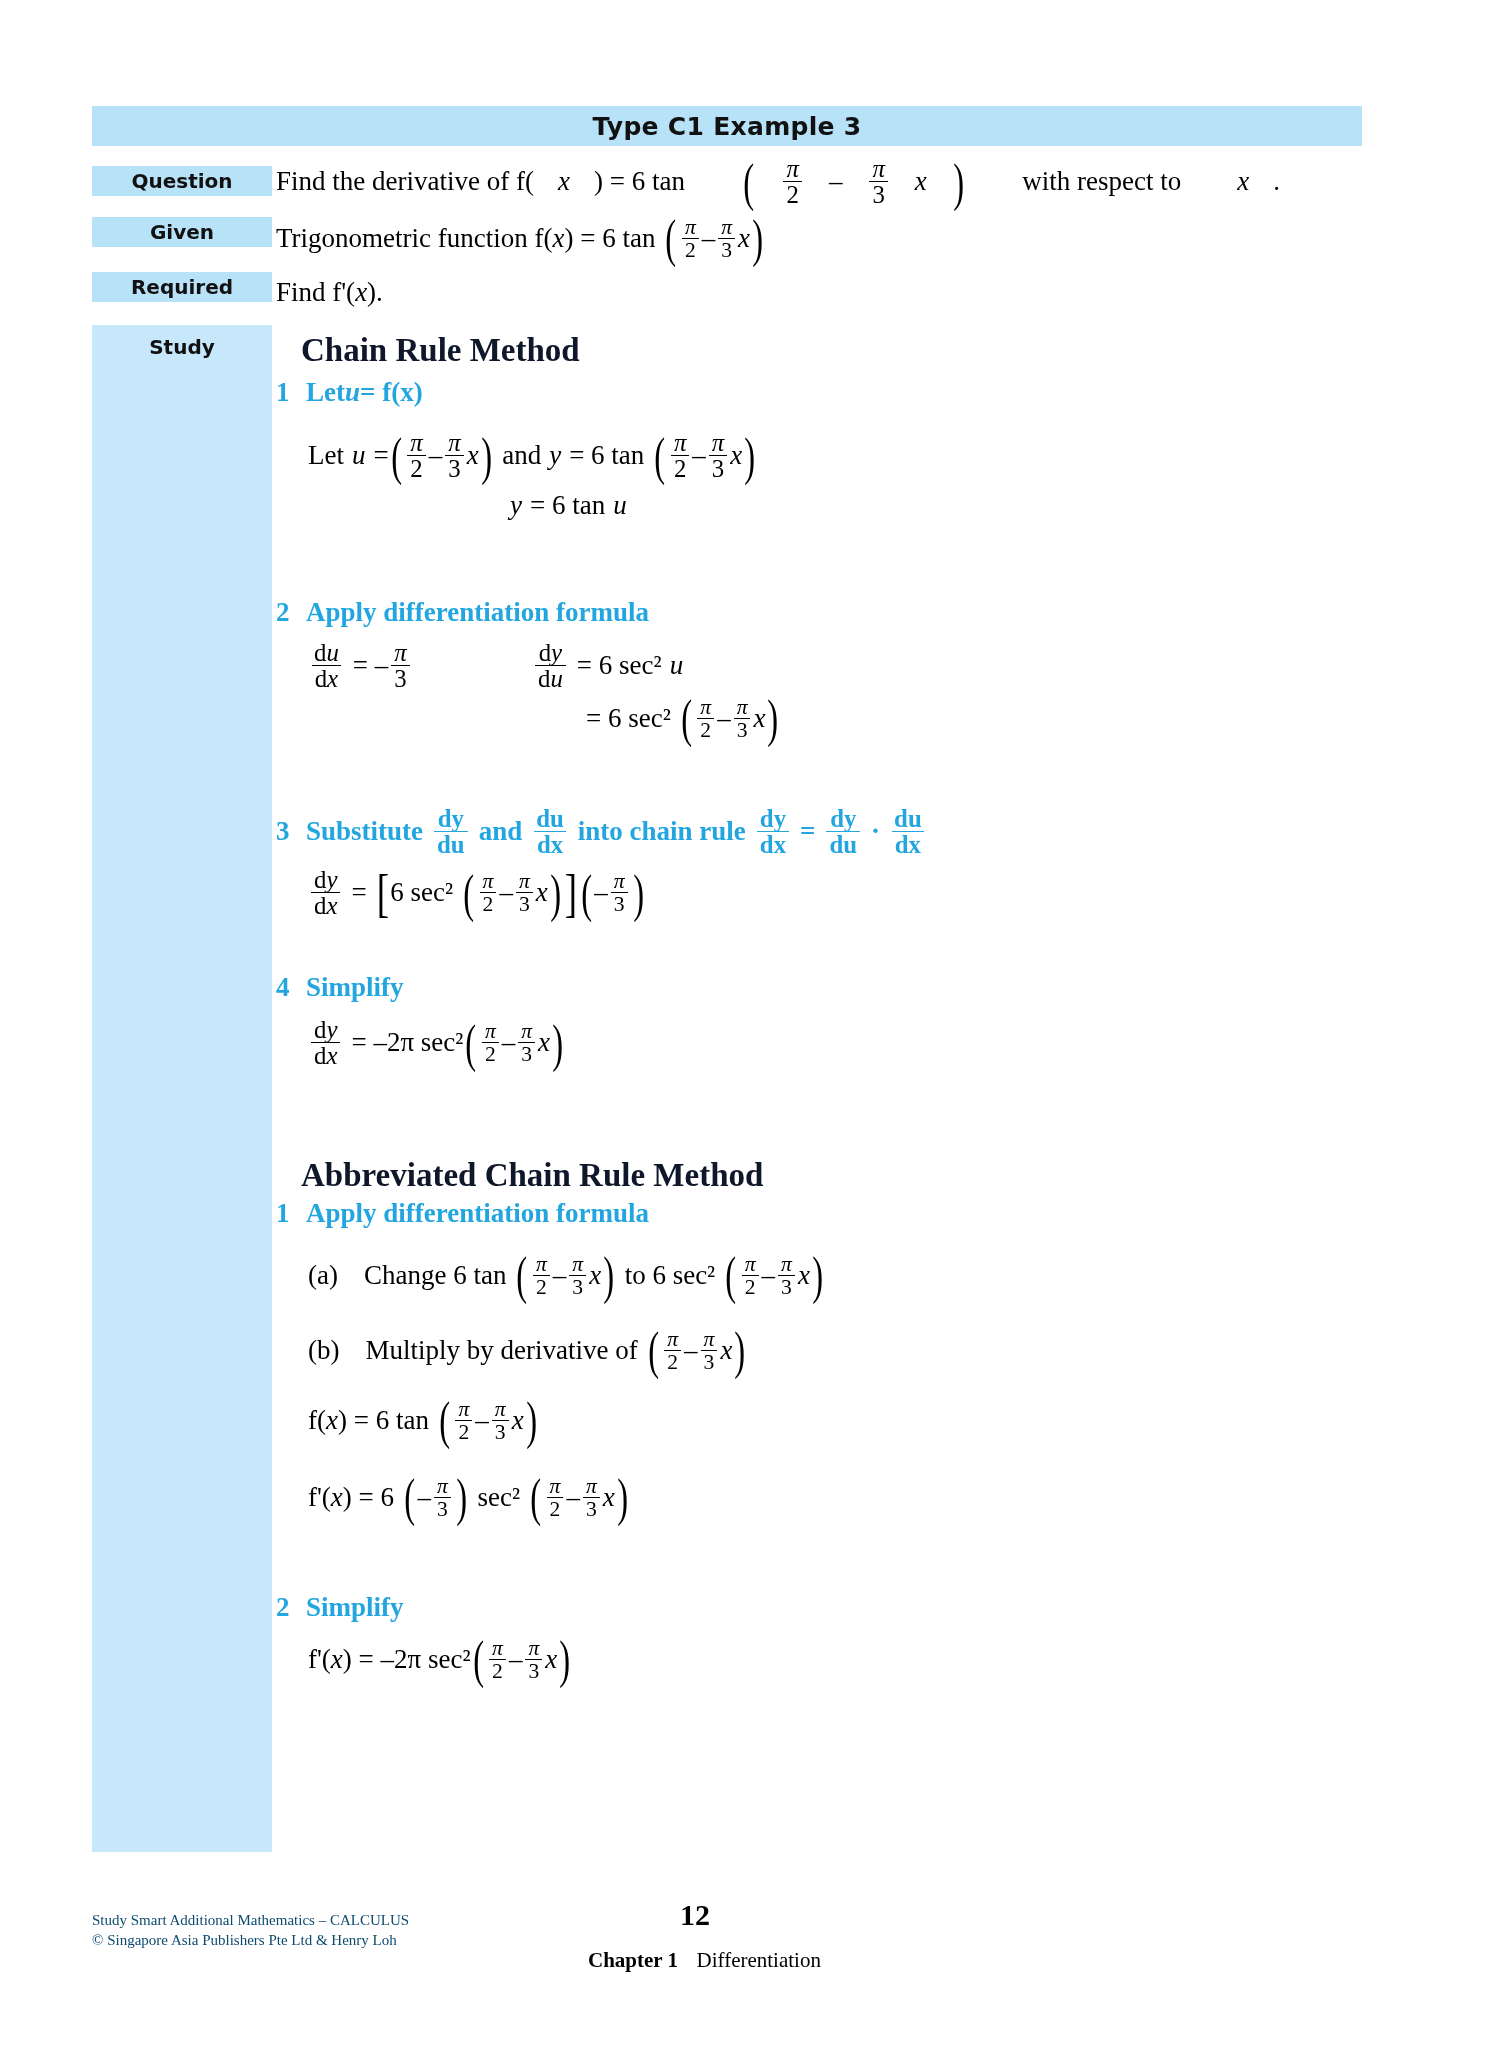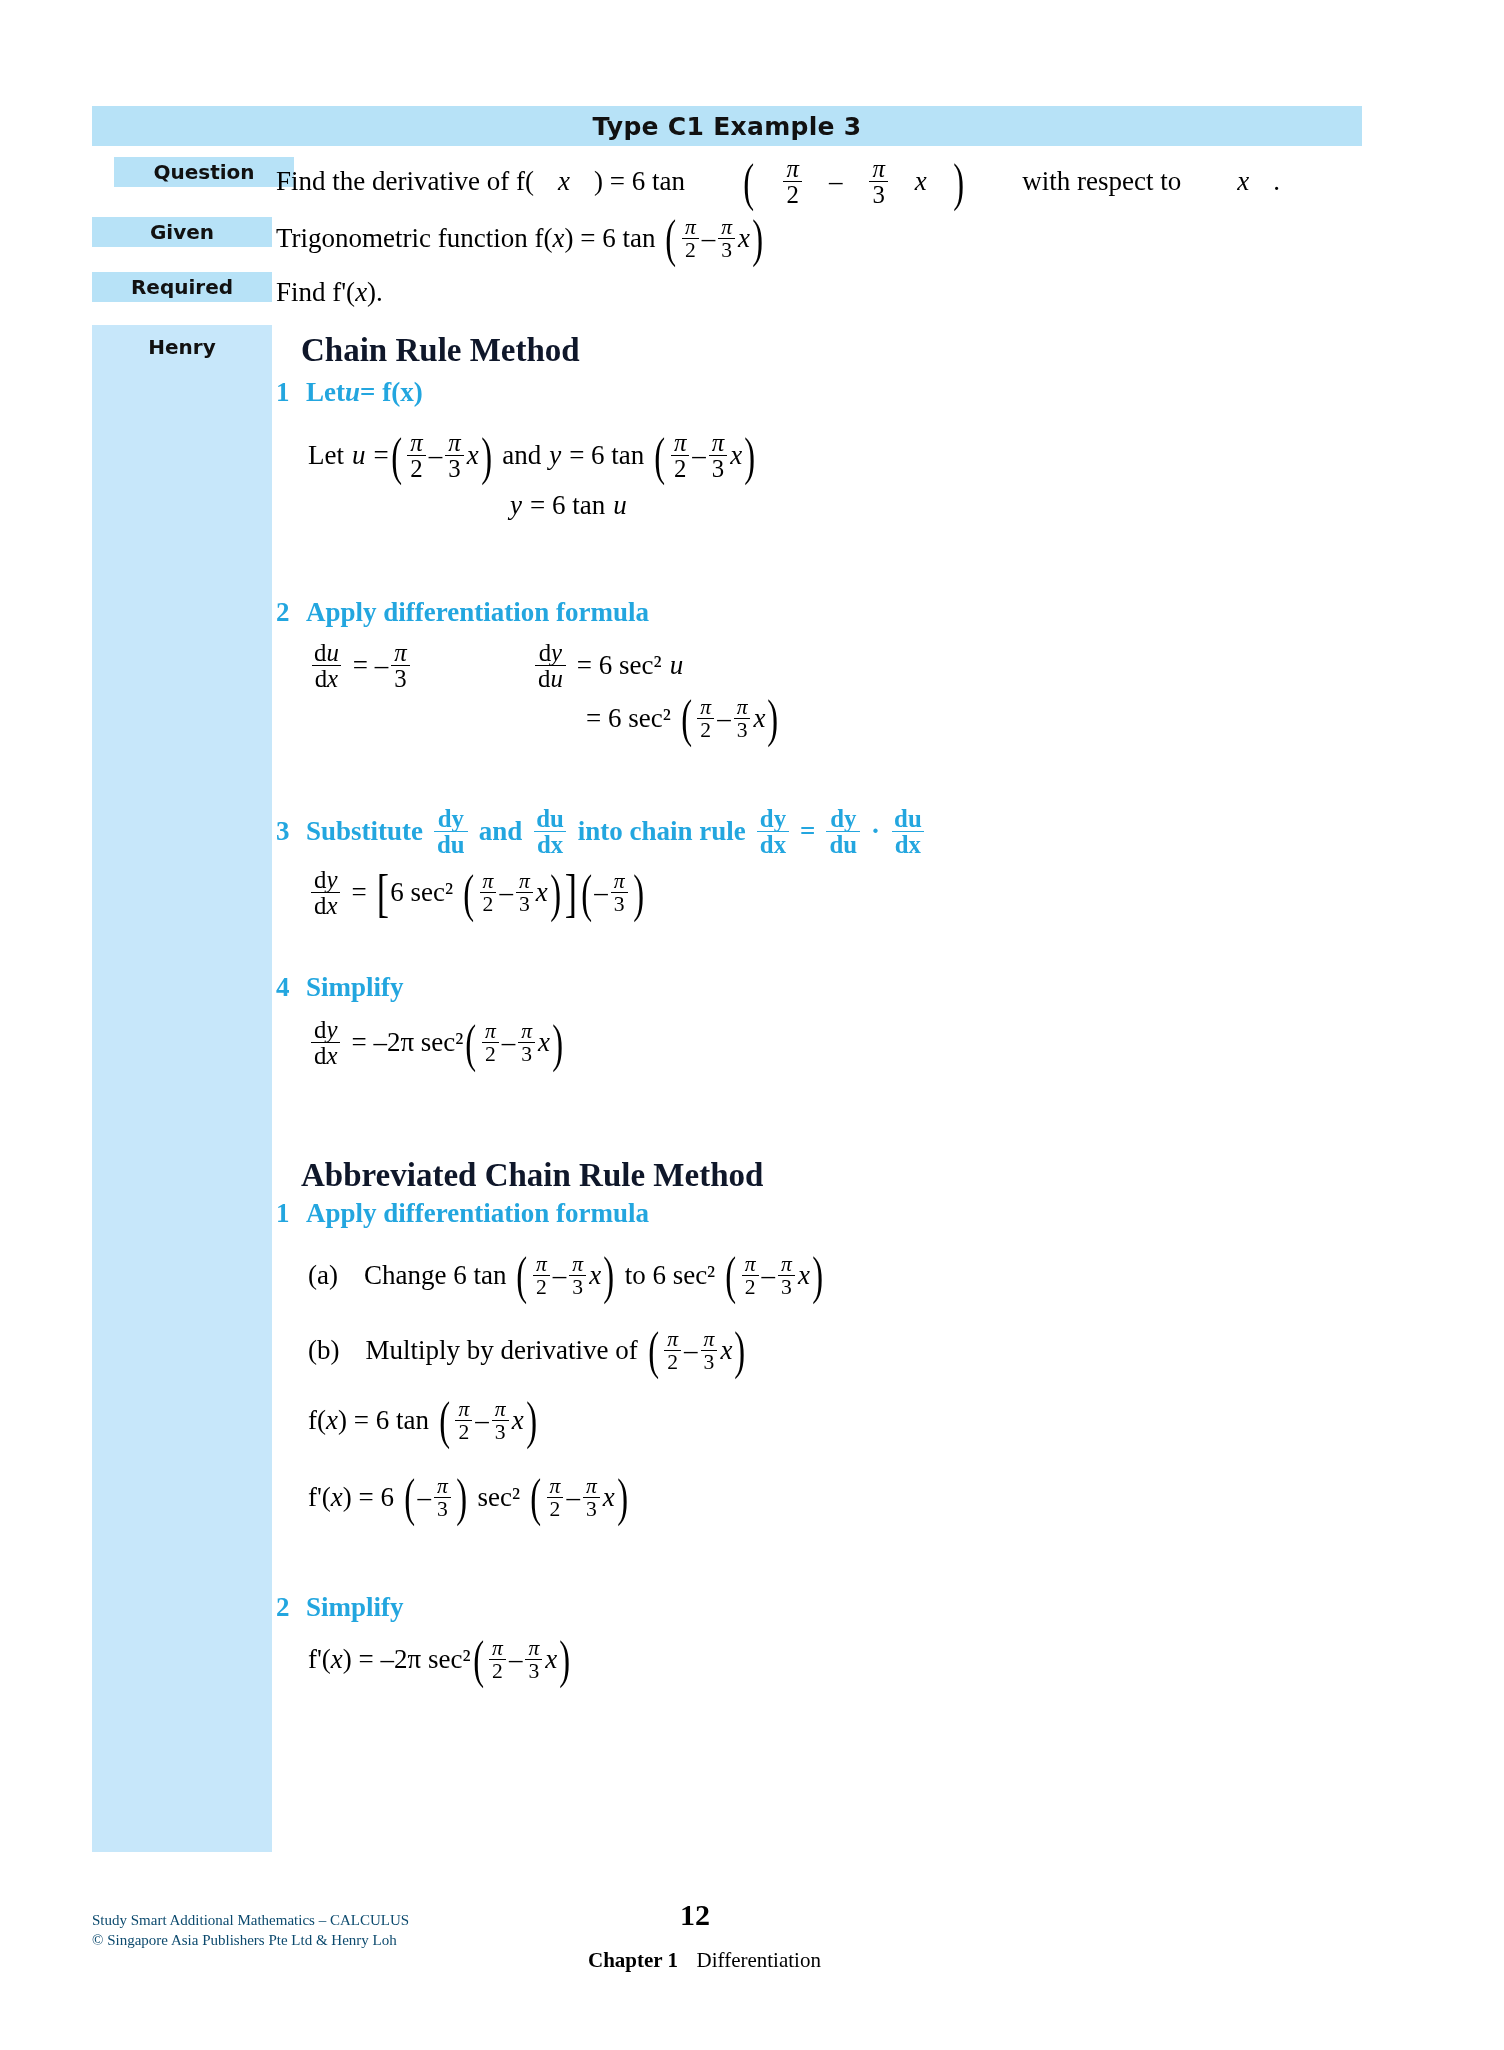--- a/index.html
+++ b/index.html
@@ -52,21 +52,21 @@
     background: #b7e2f7;
     display: flex;
     align-items: center;
     justify-content: center;
     font-family: "DejaVu Sans", sans-serif;
     font-weight: bold;
     font-size: 20px;
     color: #111;
     left: 92px;
   }
-  #chip-question { top: 157px; margin-left: 22px; }
+  #chip-question { top: 166px; }
   #chip-given    { top: 217px; }
   #chip-required { top: 272px; }
 
   .steps-rail {
     position: absolute;
     left: 92px;
     top: 325px;
     width: 180px;
     height: 1527px;
     background: #c7e7fa;
@@ -200,21 +200,21 @@
 
   <div class="title-banner">
     <span class="title-text">Type C1 Example 3</span>
   </div>
 
   <div class="label-chip" id="chip-question">Question</div>
   <div class="label-chip" id="chip-given">Given</div>
   <div class="label-chip" id="chip-required">Required</div>
 
   <div class="steps-rail">
-    <span class="rail-label">Henry</span>
+    <span class="rail-label">Study</span>
   </div>
 
   <div class="content">
 
     <div class="row-line mathline" style="top:16px;gap:24px;">
       <span>Find the derivative of f(</span>
         <i class="v">x</i>
         <span>) = 6 tan</span>
       <span class="gap"></span>
       <span class="paren">(</span>

